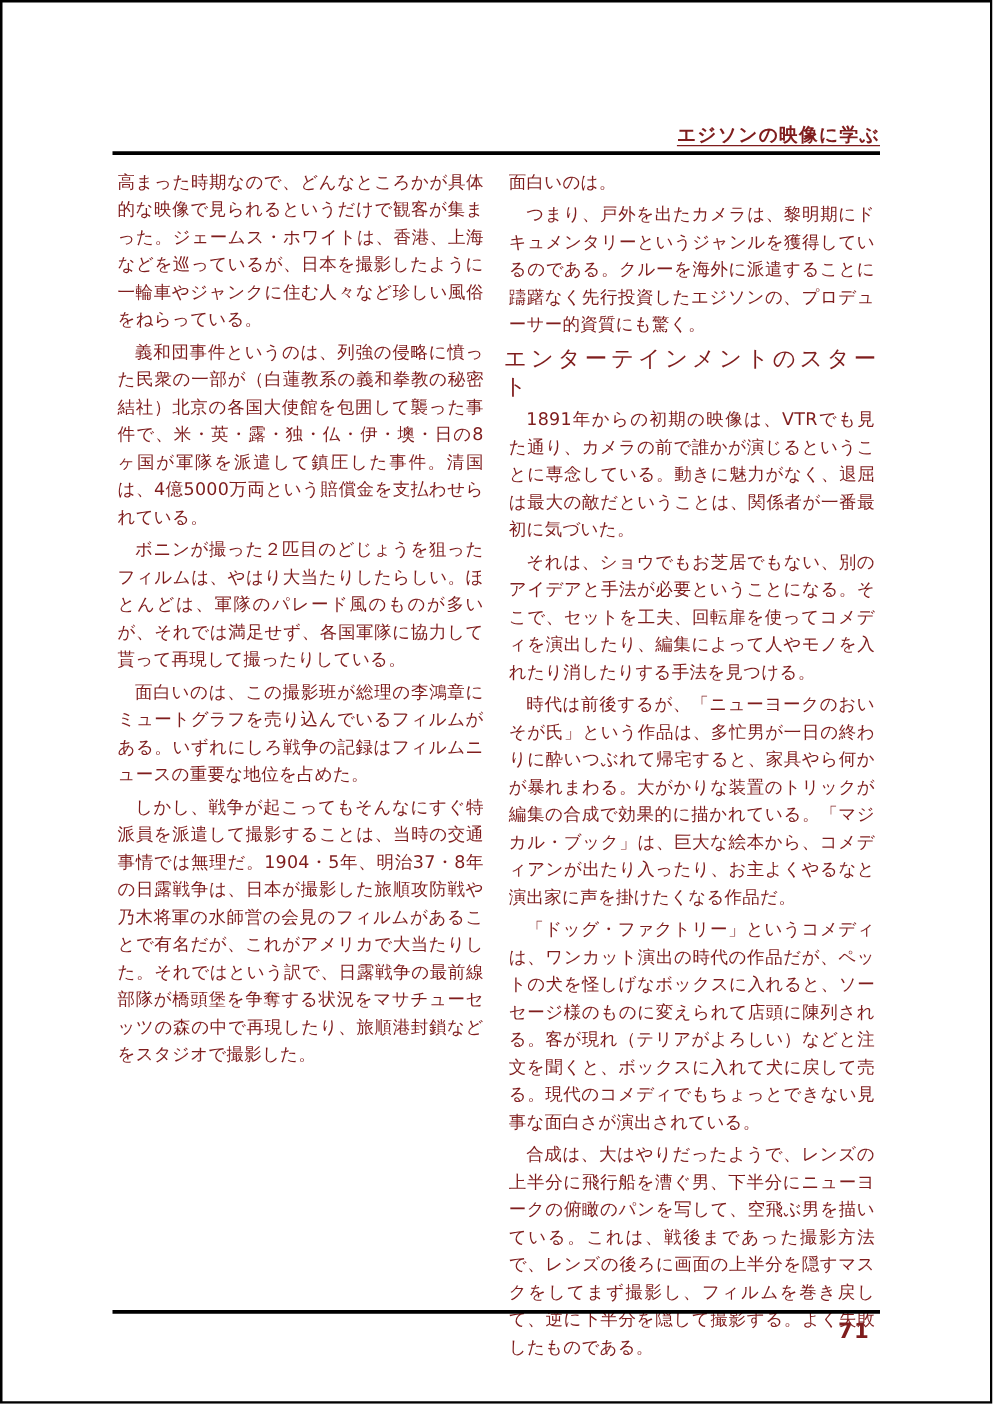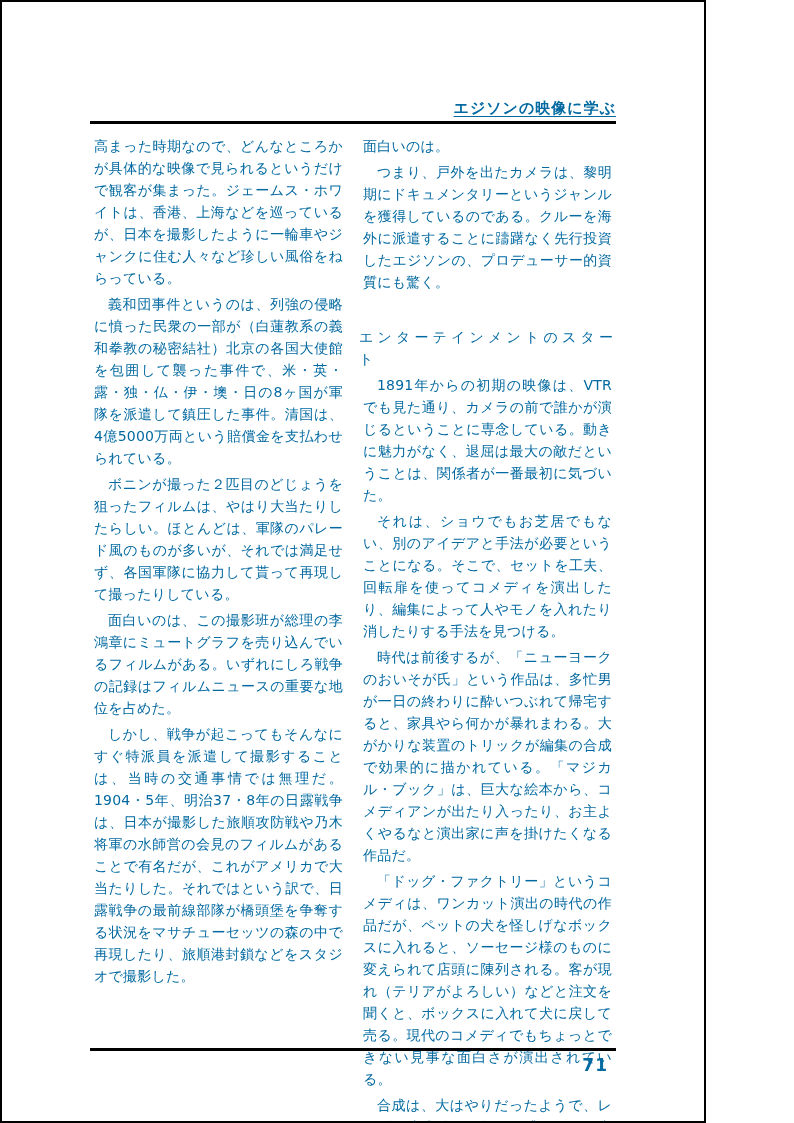--- a/index.html
+++ b/index.html
@@ -1,24 +1,24 @@
 <!DOCTYPE html>
 <html lang="ja"><head>
 <meta charset="utf-8">
 <style>
   html, body { margin: 0; padding: 0; background: #ffffff; }
   .page {
     position: relative;
-    width: 706px;
+    width: 794px;
     height: 1123px;
     box-sizing: border-box;
     background: #ffffff;
     border: 2px solid #000000;
     font-family: "DejaVu Sans", "Liberation Sans", sans-serif;
-    color: #0369a1;
+    color: #7f1d1d;
     overflow: hidden;
   }
   .content {
     position: absolute;
     left: 88px;
     right: 88px;
     top: 0;
   }
   .header {
     margin-top: 96px;
@@ -44,22 +44,22 @@
     line-height: 22px;
     text-align: justify;
     text-justify: inter-character;
     letter-spacing: 0.2px;
   }
   .col p {
     margin: 4px;
   }
   .col p.indent { text-indent: 1em; }
   .col .section-heading {
-    margin: 33px 0 0 0;
-    font-size: 14px;
+    margin: 6px 0 0 0;
+    font-size: 18px;
     font-weight: normal;
     letter-spacing: 3px;
   }
   .col .spacer { height: 22px; }
   .footer {
     position: absolute;
     left: 88px;
     right: 88px;
     top: 1046px;
     border-top: 3px solid #000000;

